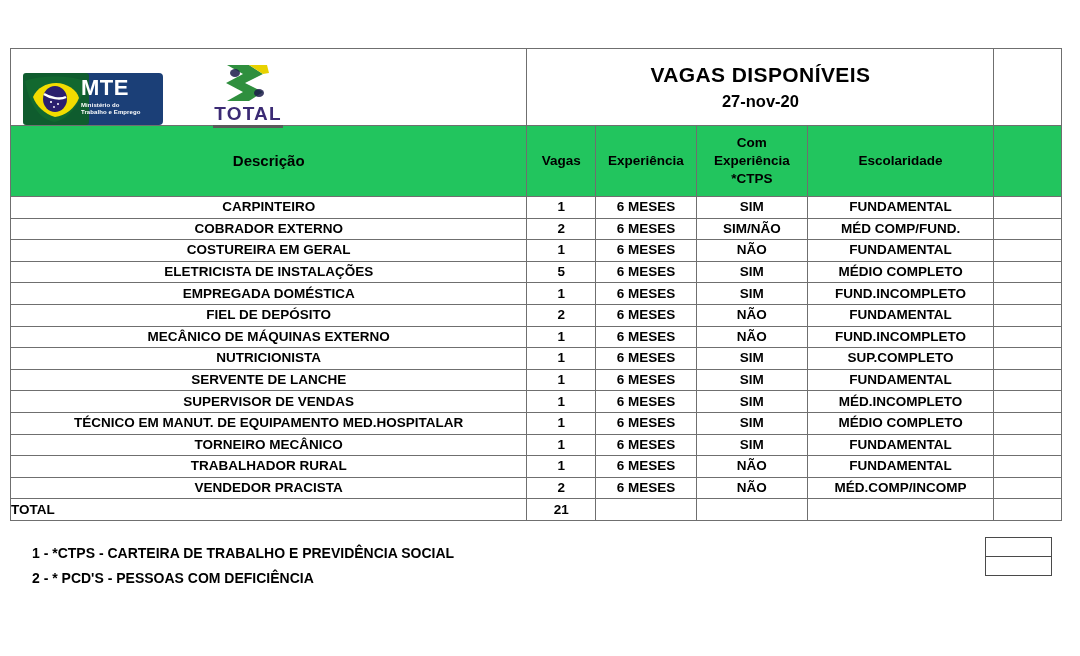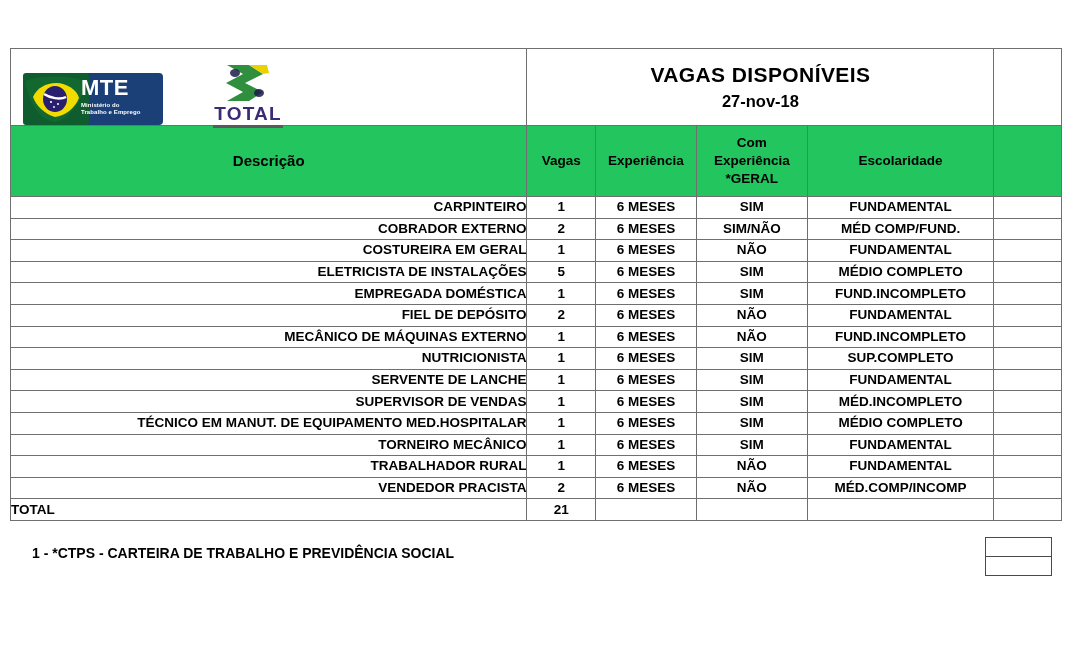--- a/index.html
+++ b/index.html
@@ -151,21 +151,21 @@
     height: 70px;
     font-size: 13.5px;
     font-weight: bold;
     border: 1px solid #5f7a39;
   }
   td.hdr.desc-hdr { font-size: 15px; }
   td.hdr .multi { line-height: 1.32; }
 
   
   td.c-desc {
-    text-align: right;
+    text-align: center;
     padding-left: 6px;
     height: 20.6px;
     font-size: 14px;
     white-space: nowrap;
   }
   td.c-num, td.c-exp, td.c-ctps, td.c-esc {
     text-align: center;
     height: 20.6px;
     font-size: 13.5px;
     white-space: nowrap;
@@ -266,34 +266,34 @@
               </svg>
             </div>
             <div class="sine-text">TOTAL</div>
             <div class="sine-rule"></div>
           </div>
 
         </div>
       </td>
       <td class="title-cell" colspan="4">
         <div class="title-main">VAGAS DISPONÍVEIS</div>
-        <div class="title-date">27-nov-18</div>
+        <div class="title-date">27-nov-20</div>
       </td>
       <td class="title-spacer"></td>
     </tr>
 
     <tr>
       <td class="hdr desc-hdr">Descrição</td>
       <td class="hdr">Vagas</td>
       <td class="hdr">Experiência</td>
       <td class="hdr">
         <div class="multi">
           <div>Com</div>
           <div>Experiência</div>
-          <div>*GERAL</div>
+          <div>*CTPS</div>
         </div>
       </td>
       <td class="hdr">Escolaridade</td>
       <td class="hdr"></td>
     </tr>
 
     </tbody>
       <tbody id="rows-body">
         <tr>
           <td class="c-desc">CARPINTEIRO</td>
@@ -419,18 +419,19 @@
       <td class="c-extra"></td>
     </tr>
 
   </tbody>
     </table>
 
 </div>
 
 <div class="notes">
   <div class="note-line">1 - *CTPS - CARTEIRA DE TRABALHO E PREVIDÊNCIA SOCIAL</div>
+  <div class="note-line">2 - * PCD'S - PESSOAS COM DEFICIÊNCIA</div>
 </div>
 
 <div class="tail-boxes">
   <div class="tail-box first"></div>
   <div class="tail-box"></div>
 </div>
 
 </body></html>

